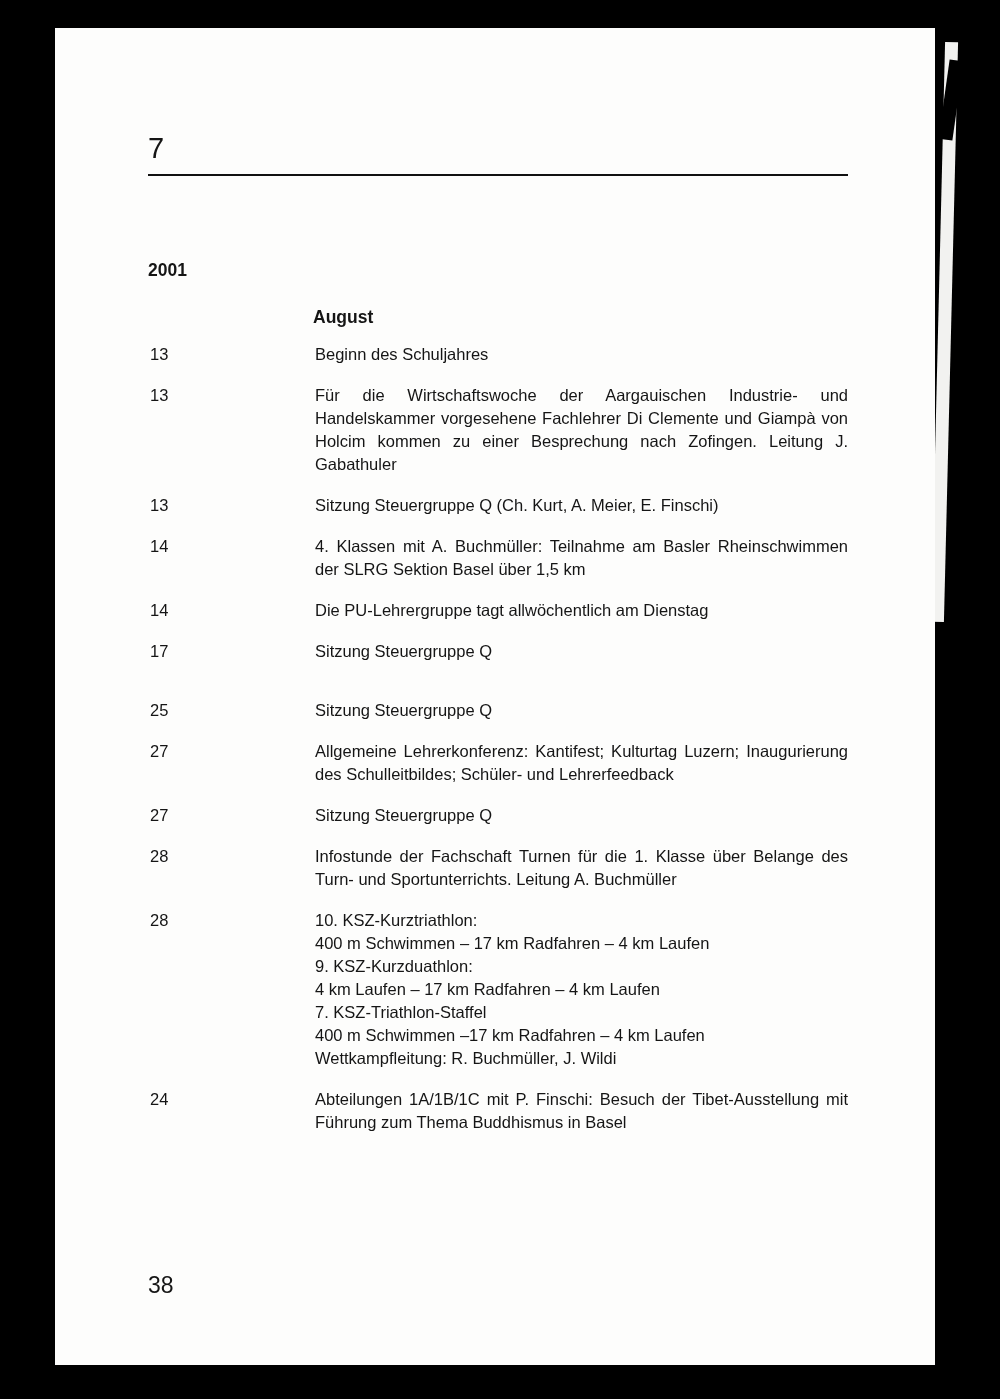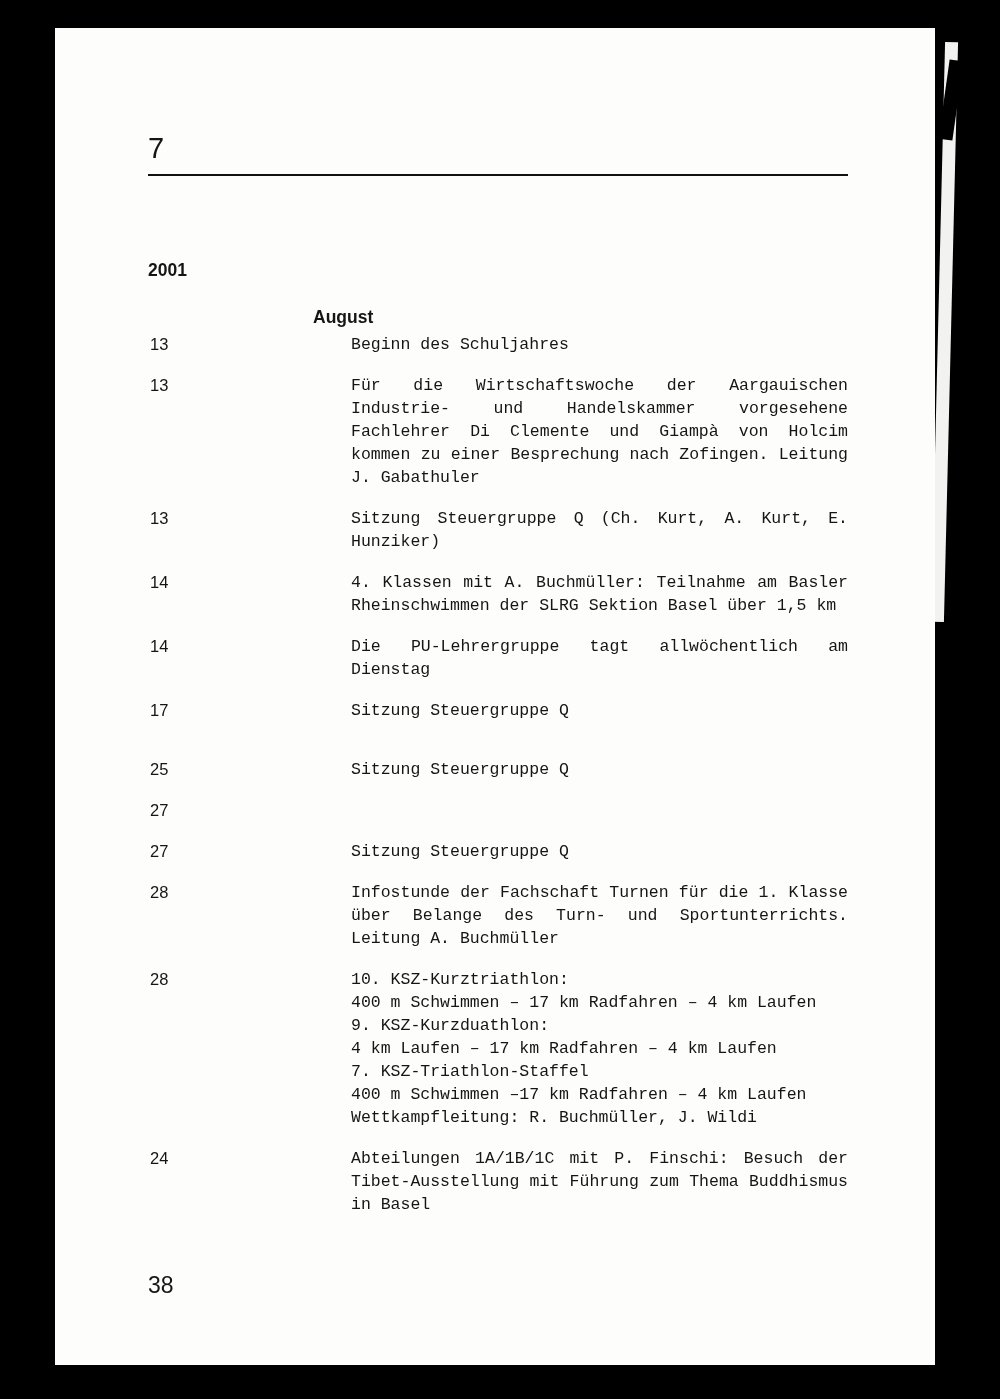--- a/index.html
+++ b/index.html
@@ -59,41 +59,39 @@
   .year {
     margin-top: 84px;
     font-size: 17.5px;
     font-weight: bold;
   }
   .month {
     margin-top: 26px;
     margin-left: 165px;
     font-size: 17.5px;
     font-weight: bold;
-    margin-bottom: 5px;
+    margin-bottom: 15px;
   }
   .entries {
     font-size: 16.5px;
     line-height: 23px;
   }
   .entry {
     display: flex;
     margin-bottom: 18px;
-    gap: 36px;
   }
   .entry .date {
     flex: none;
     width: 165px;
     padding-left: 2px;
   }
   .entry .text {
     flex: 1;
     text-align: justify;
     white-space: pre-line;
-    font-family: Liberation Mono, monospace;
   }
   .pagenum {
     position: absolute;
     left: 93px;
     top: 1244px;
     font-size: 23px;
   }
 </style>
 </head>
 <body>
@@ -120,21 +118,21 @@
           <div class="text">Beginn des Schuljahres</div>
         </div>
 
         <div class="entry">
           <div class="date">13</div>
           <div class="text">Für die Wirtschaftswoche der Aargauischen Industrie- und Handelskammer vorgesehene Fachlehrer Di Clemente und Giampà von Holcim kommen zu einer Besprechung nach Zofingen. Leitung J. Gabathuler</div>
         </div>
 
         <div class="entry">
           <div class="date">13</div>
-          <div class="text">Sitzung Steuergruppe Q (Ch. Kurt, A. Kurt, E. Hunziker)</div>
+          <div class="text">Sitzung Steuergruppe Q (Ch. Kurt, A. Meier, E. Finschi)</div>
         </div>
 
         <div class="entry">
           <div class="date">14</div>
           <div class="text">4. Klassen mit A. Buchmüller: Teilnahme am Basler Rheinschwimmen der SLRG Sektion Basel über 1,5 km</div>
         </div>
 
         <div class="entry">
           <div class="date">14</div>
           <div class="text">Die PU-Lehrergruppe tagt allwöchentlich am Dienstag</div>
@@ -149,20 +147,21 @@
         <div class="entry">
         </div>
 
         <div class="entry">
           <div class="date">25</div>
           <div class="text">Sitzung Steuergruppe Q</div>
         </div>
 
         <div class="entry">
           <div class="date">27</div>
+          <div class="text">Allgemeine Lehrerkonferenz: Kantifest; Kulturtag Luzern; Inaugurierung des Schulleitbildes; Schüler- und Lehrerfeedback</div>
         </div>
 
         <div class="entry">
           <div class="date">27</div>
           <div class="text">Sitzung Steuergruppe Q</div>
         </div>
 
         <div class="entry">
           <div class="date">28</div>
           <div class="text">Infostunde der Fachschaft Turnen für die 1. Klasse über Belange des Turn- und Sportunterrichts. Leitung A. Buchmüller</div>

